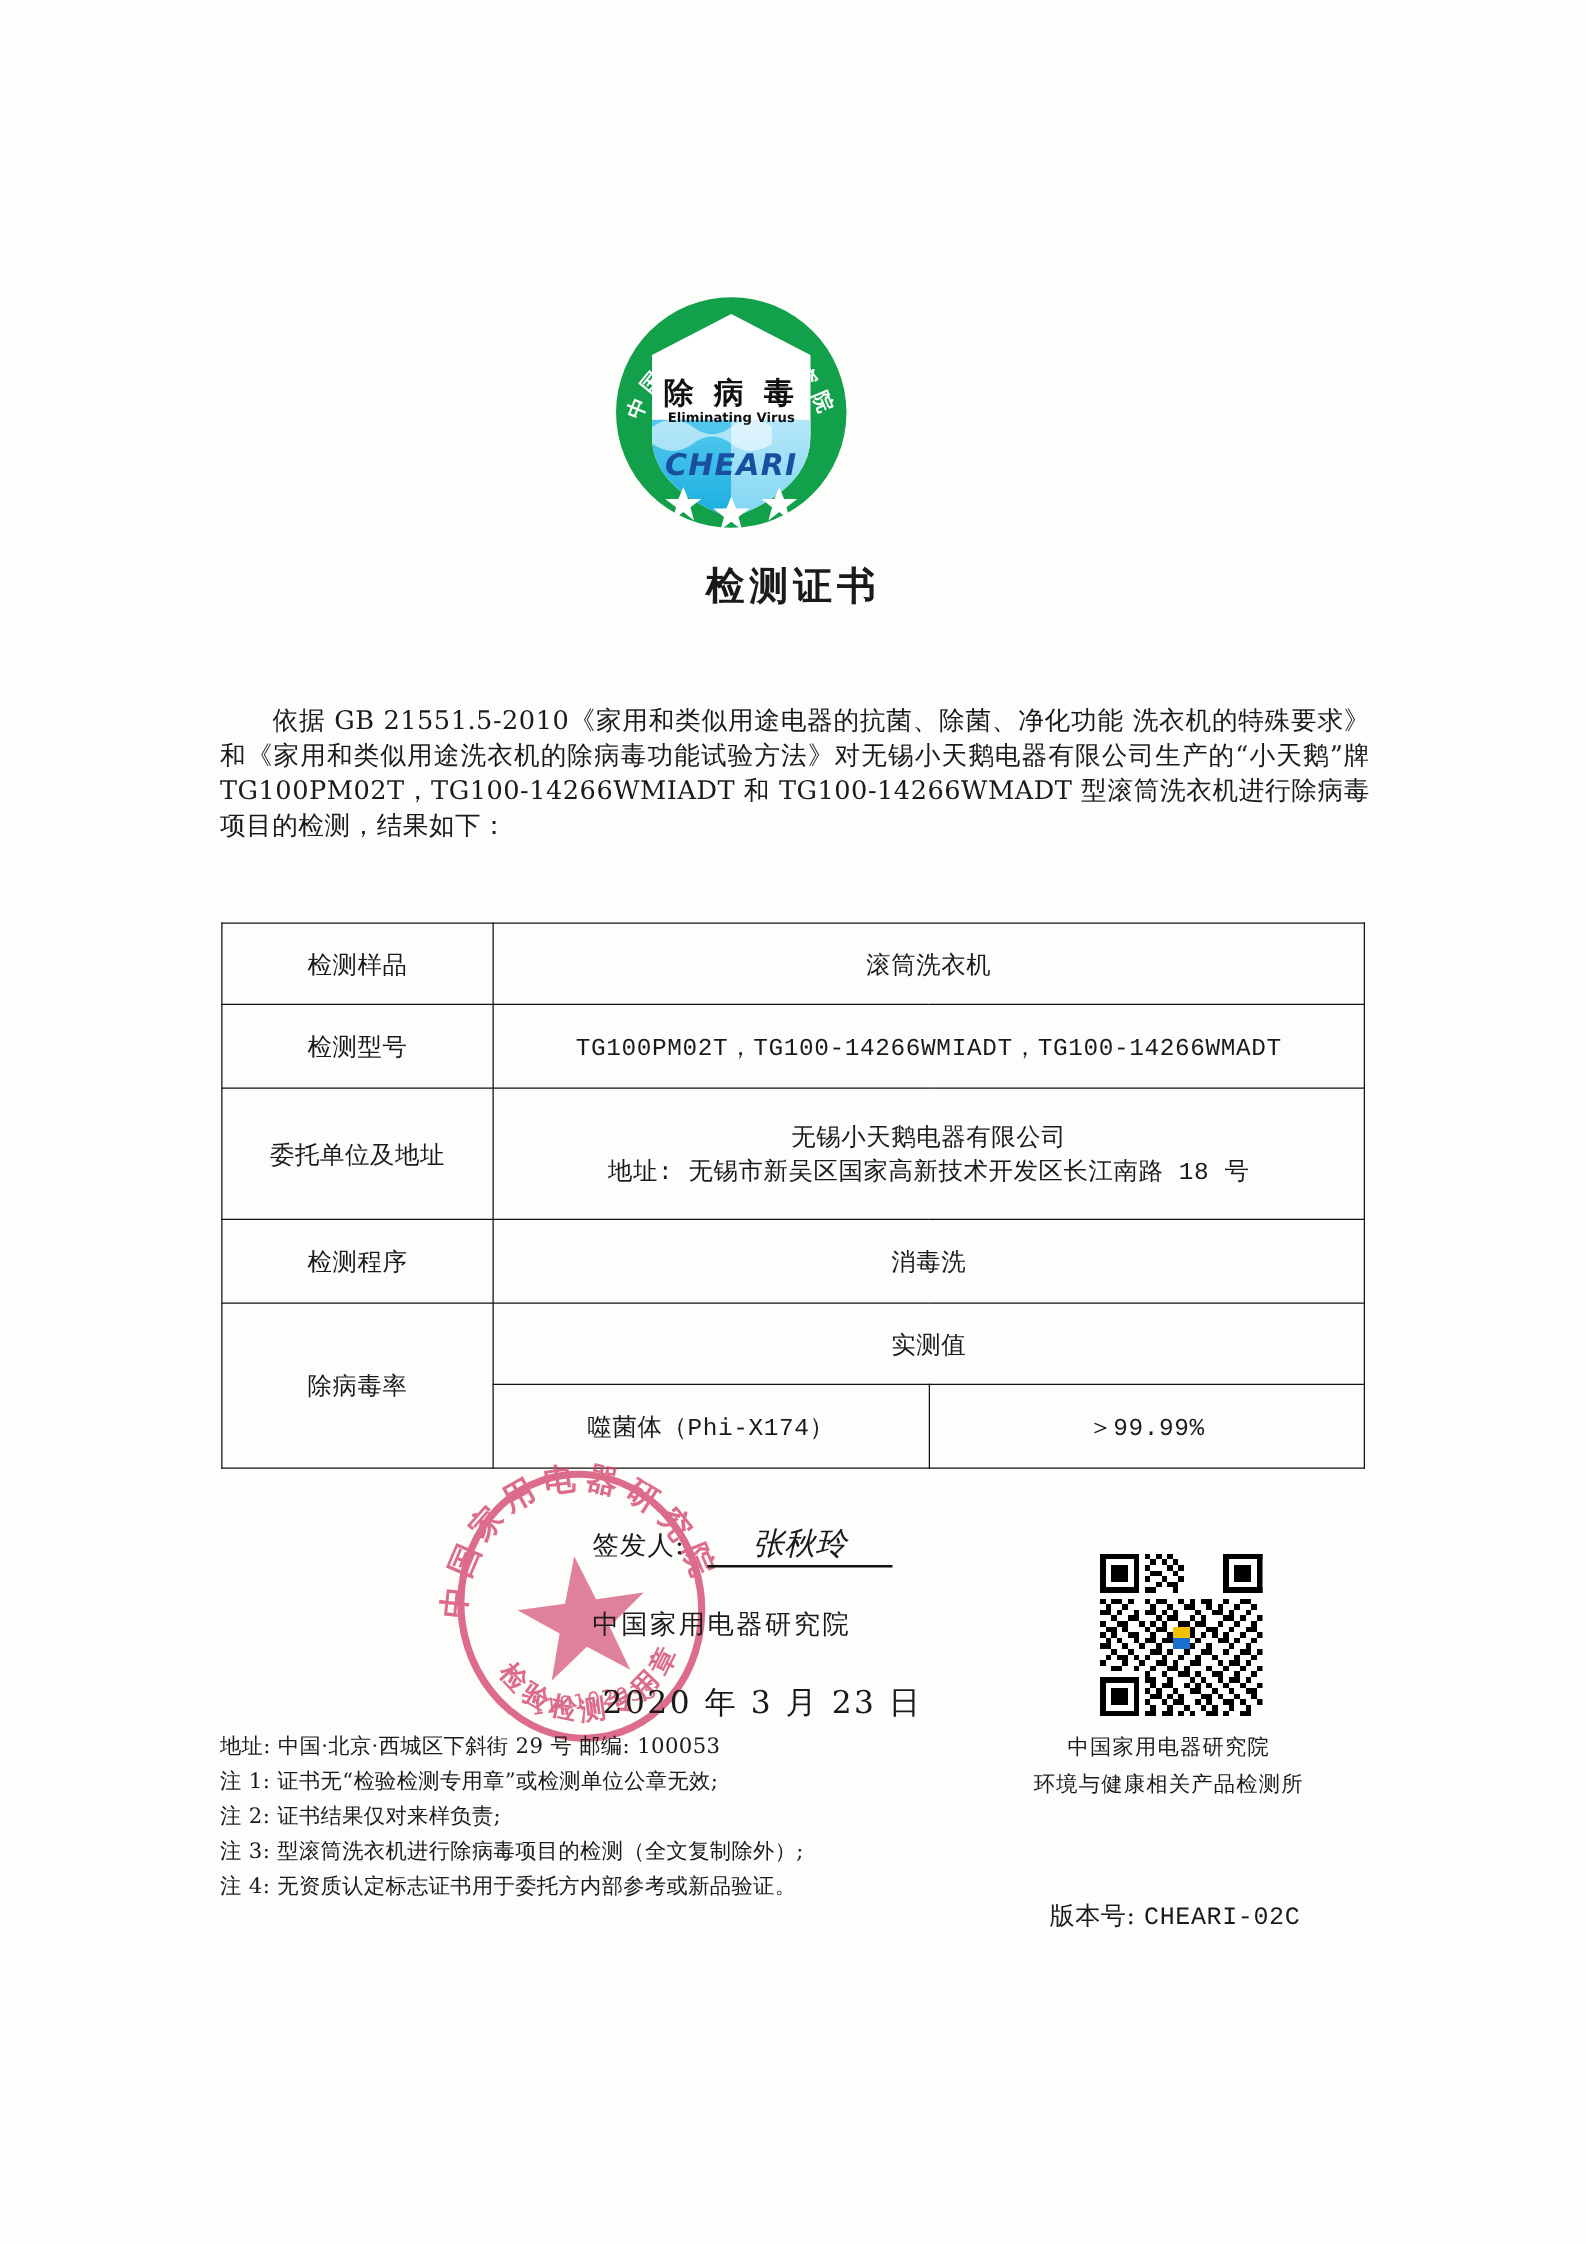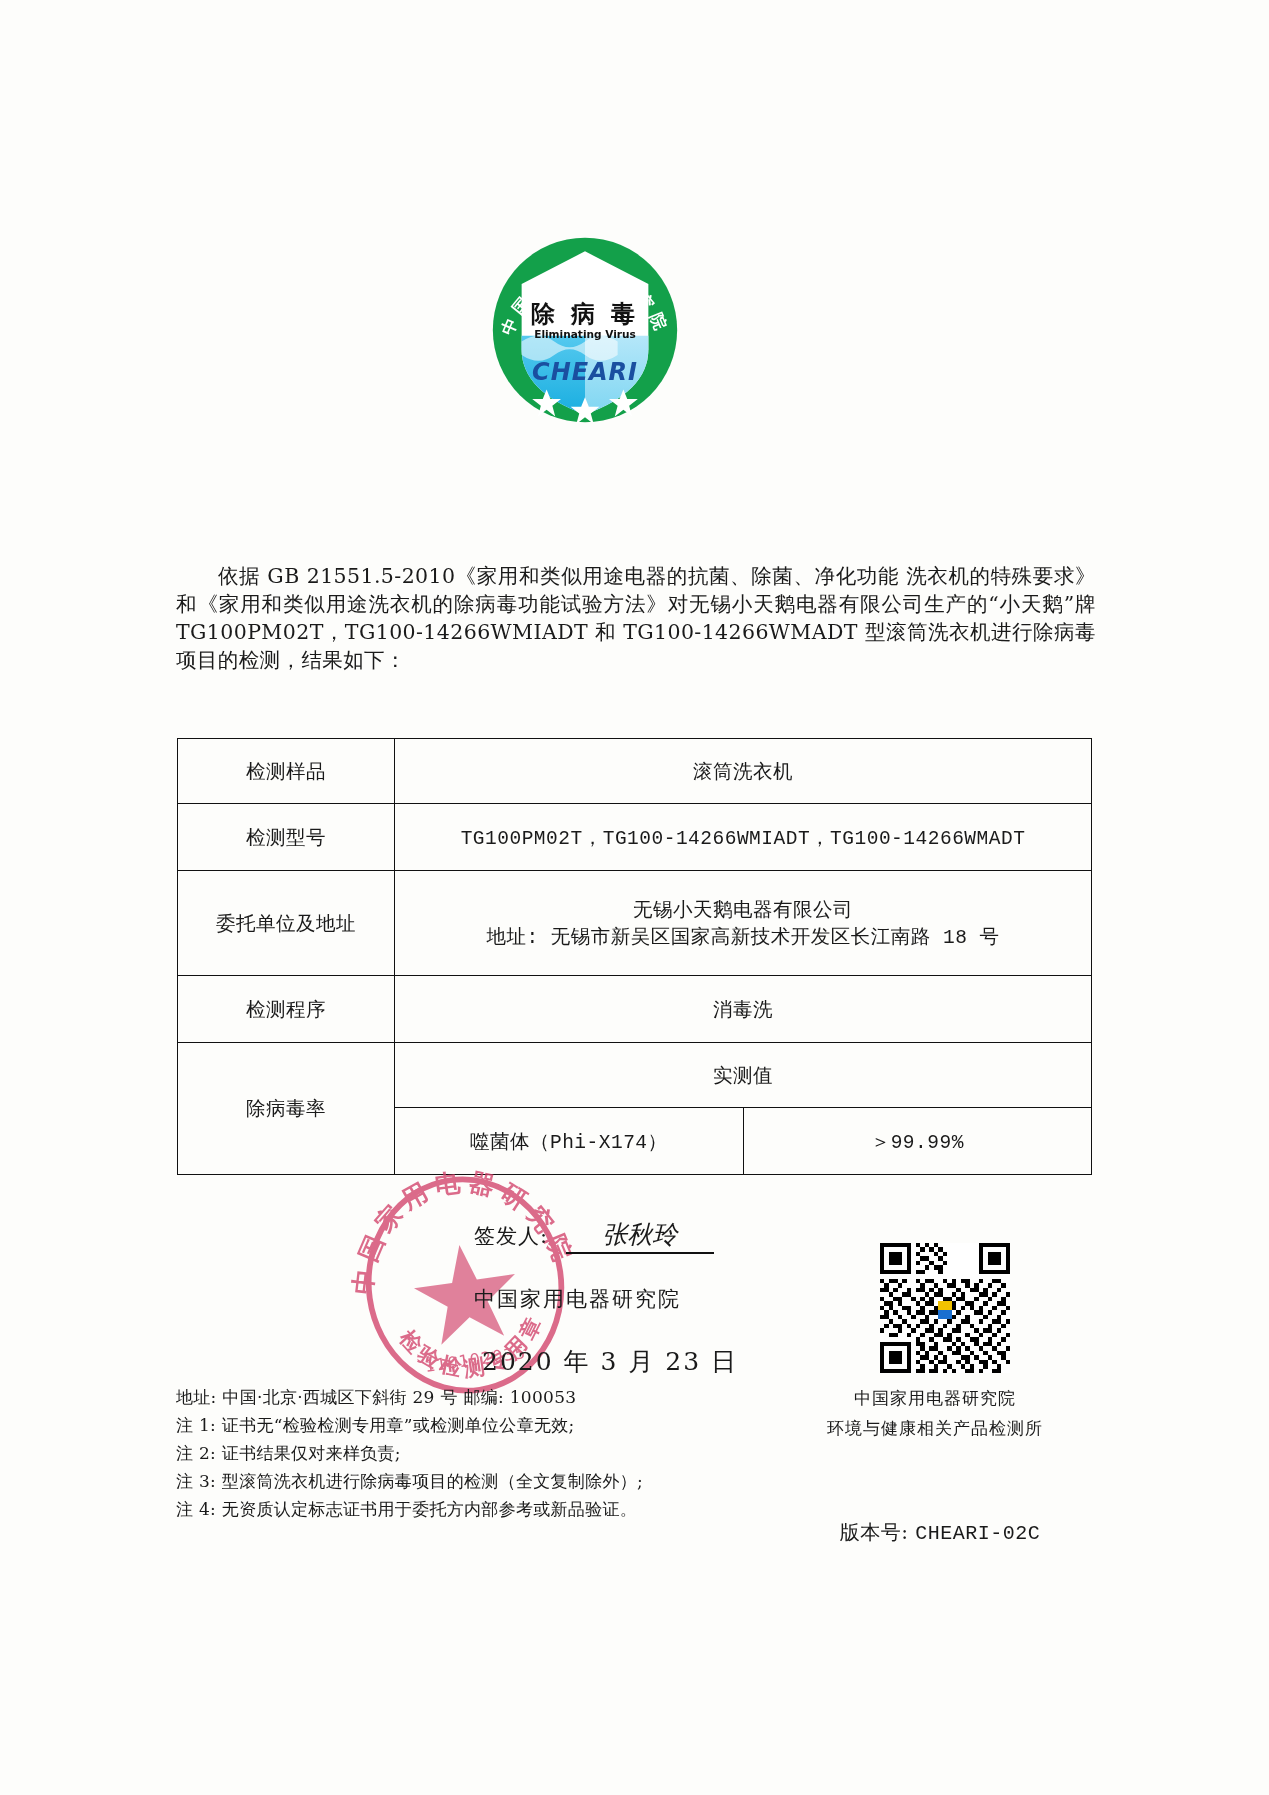--- a/index.html
+++ b/index.html
@@ -234,20 +234,21 @@
       <text x="100" y="108" text-anchor="middle" font-family="DejaVu Sans, sans-serif" font-size="11" font-weight="bold" fill="#111111">Eliminating Virus</text>
       <text x="100" y="152" text-anchor="middle" font-family="DejaVu Sans, sans-serif" font-size="25" font-weight="bold" font-style="italic" fill="#1a4fa0" letter-spacing="1">CHEARI</text>
       <g fill="#ffffff">
         <polygon points="60,162 64,172 75,172 66,179 69,190 60,183 51,190 54,179 45,172 56,172"></polygon>
         <polygon points="100,170 104,180 115,180 106,187 109,198 100,191 91,198 94,187 85,180 96,180"></polygon>
         <polygon points="140,162 144,172 155,172 146,179 149,190 140,183 131,190 134,179 125,172 136,172"></polygon>
       </g>
     </svg>
   </div>
 
+  <div class="cert-title">检测证书</div>
 
 
   <div class="body-para">依据 GB 21551.5-2010《家用和类似用途电器的抗菌、除菌、净化功能 洗衣机的特殊要求》和《家用和类似用途洗衣机的除病毒功能试验方法》对无锡小天鹅电器有限公司生产的“小天鹅”牌 TG100PM02T，TG100-14266WMIADT 和 TG100-14266WMADT 型滚筒洗衣机进行除病毒项目的检测，结果如下：</div>
 
   <table class="result-table">
     <tbody>
       <tr class="h-row-1">
         <td class="rt-label">检测样品</td>
         <td colspan="2">滚筒洗衣机</td>
       </tr>

